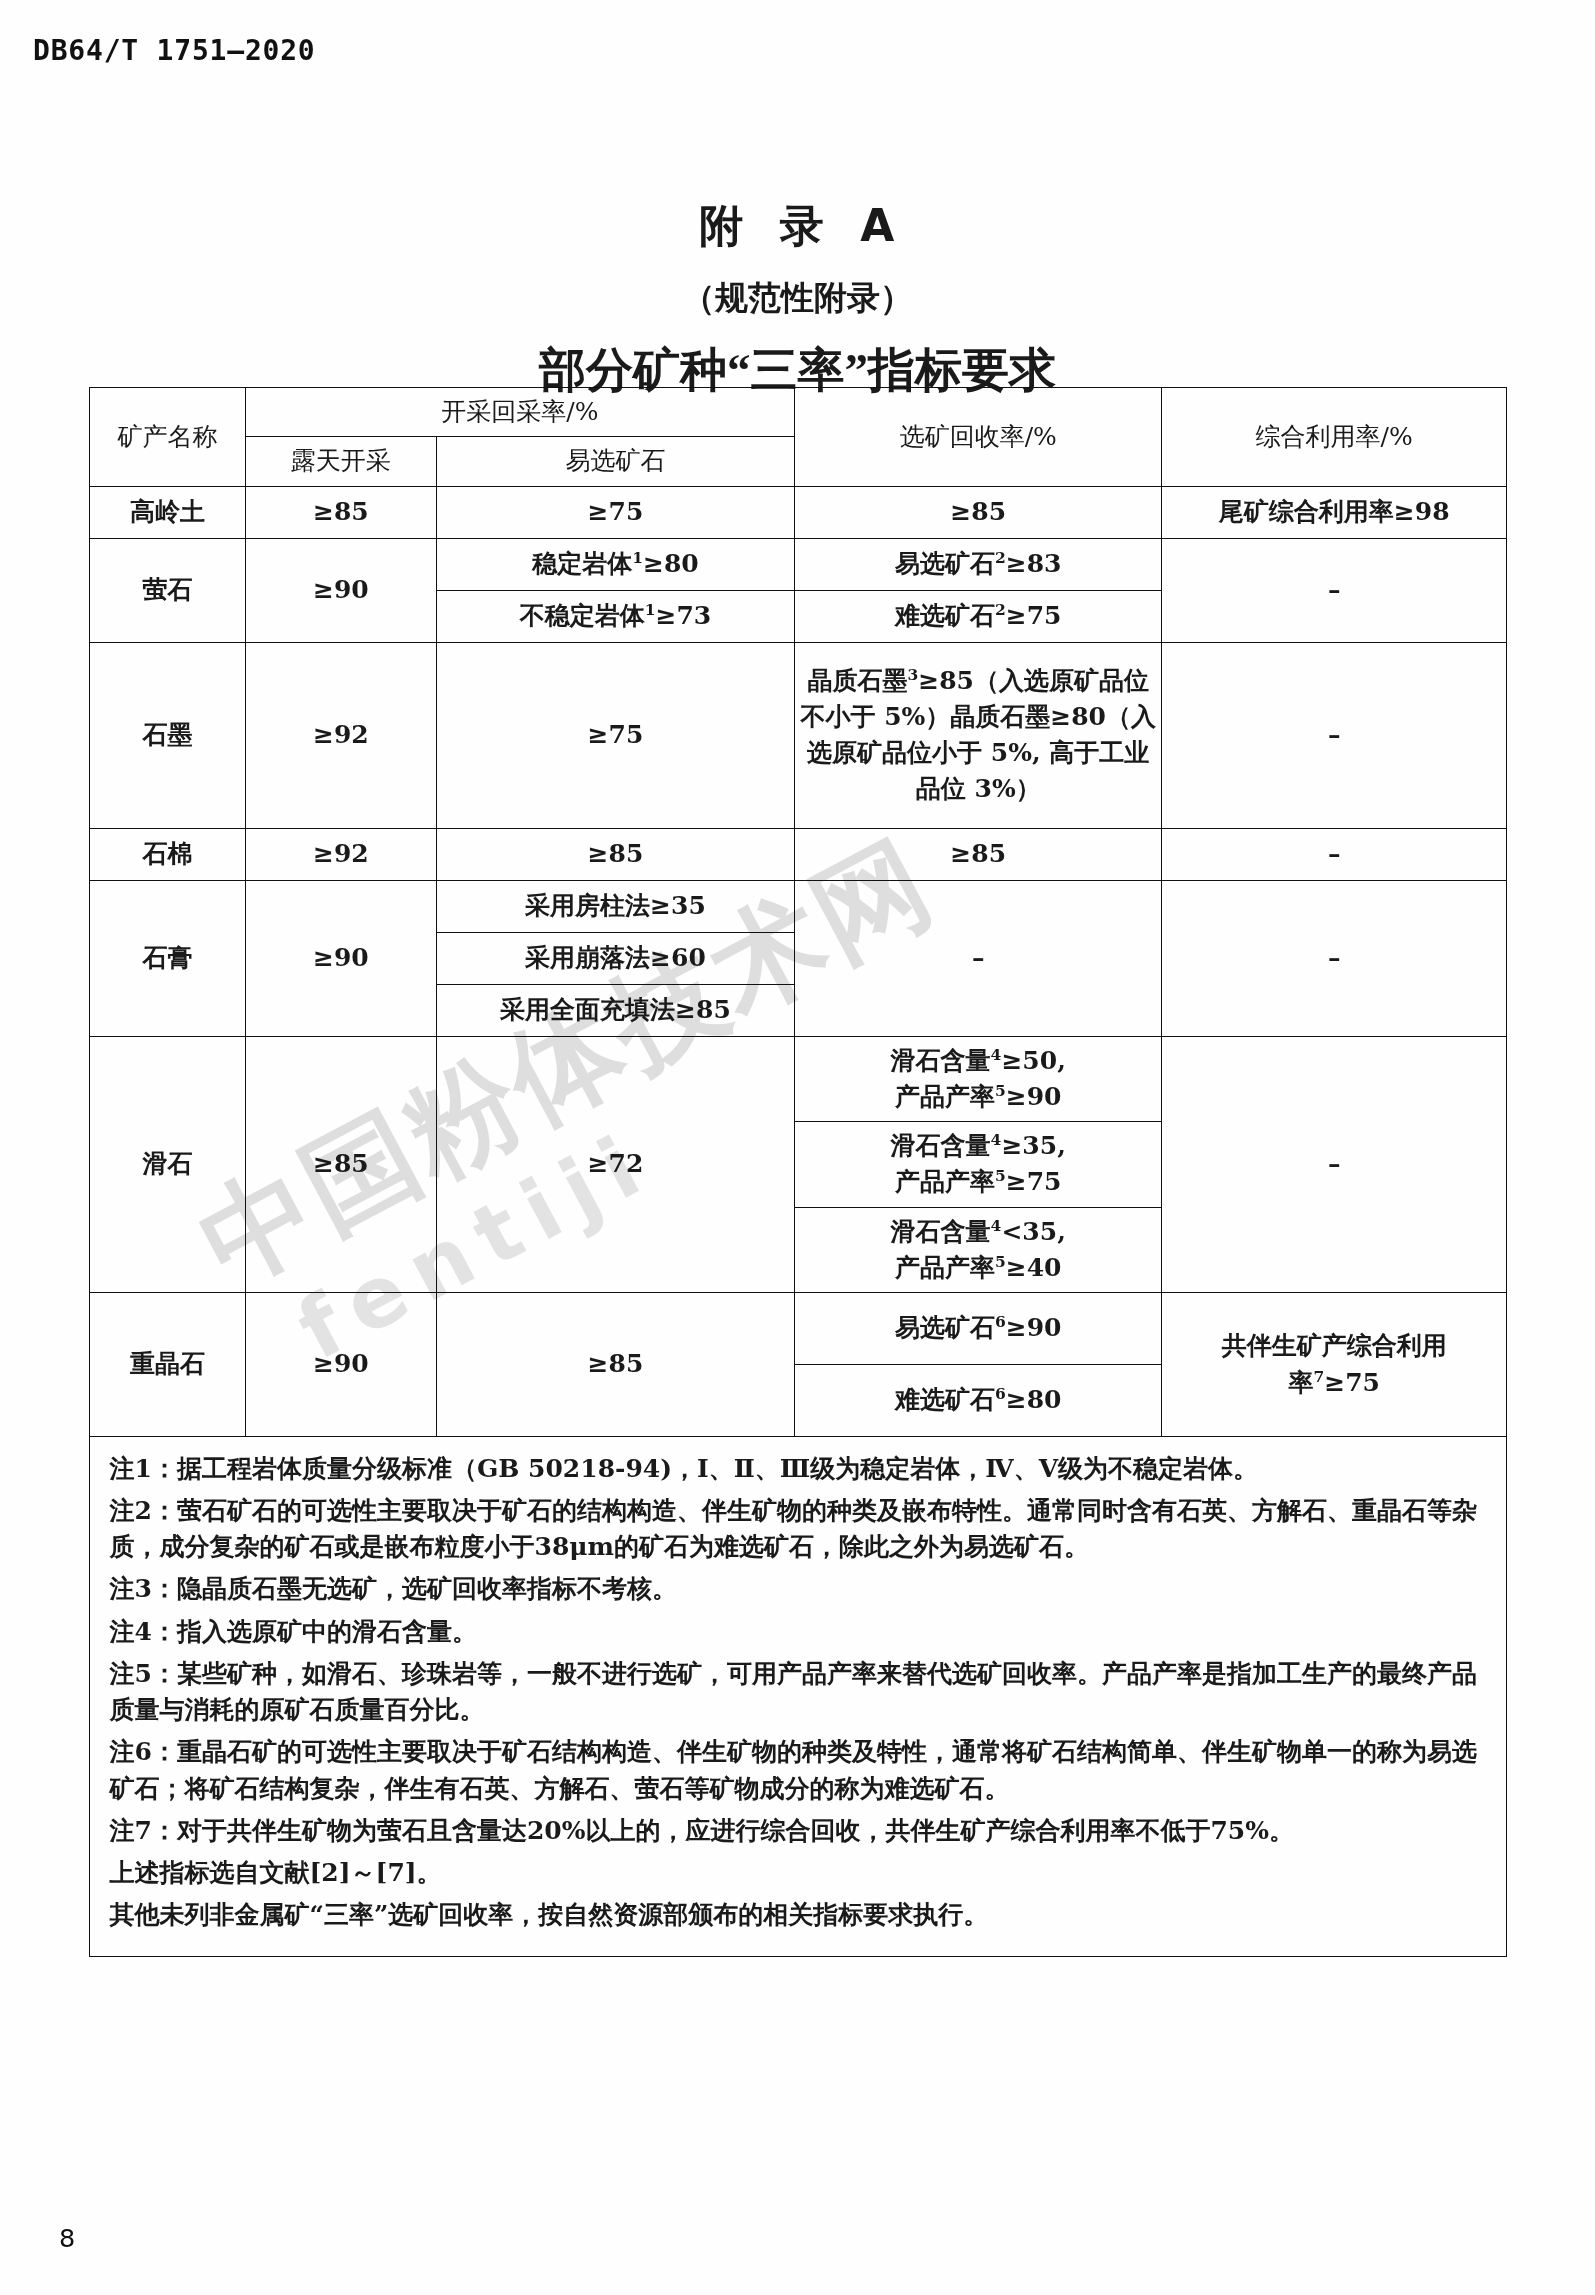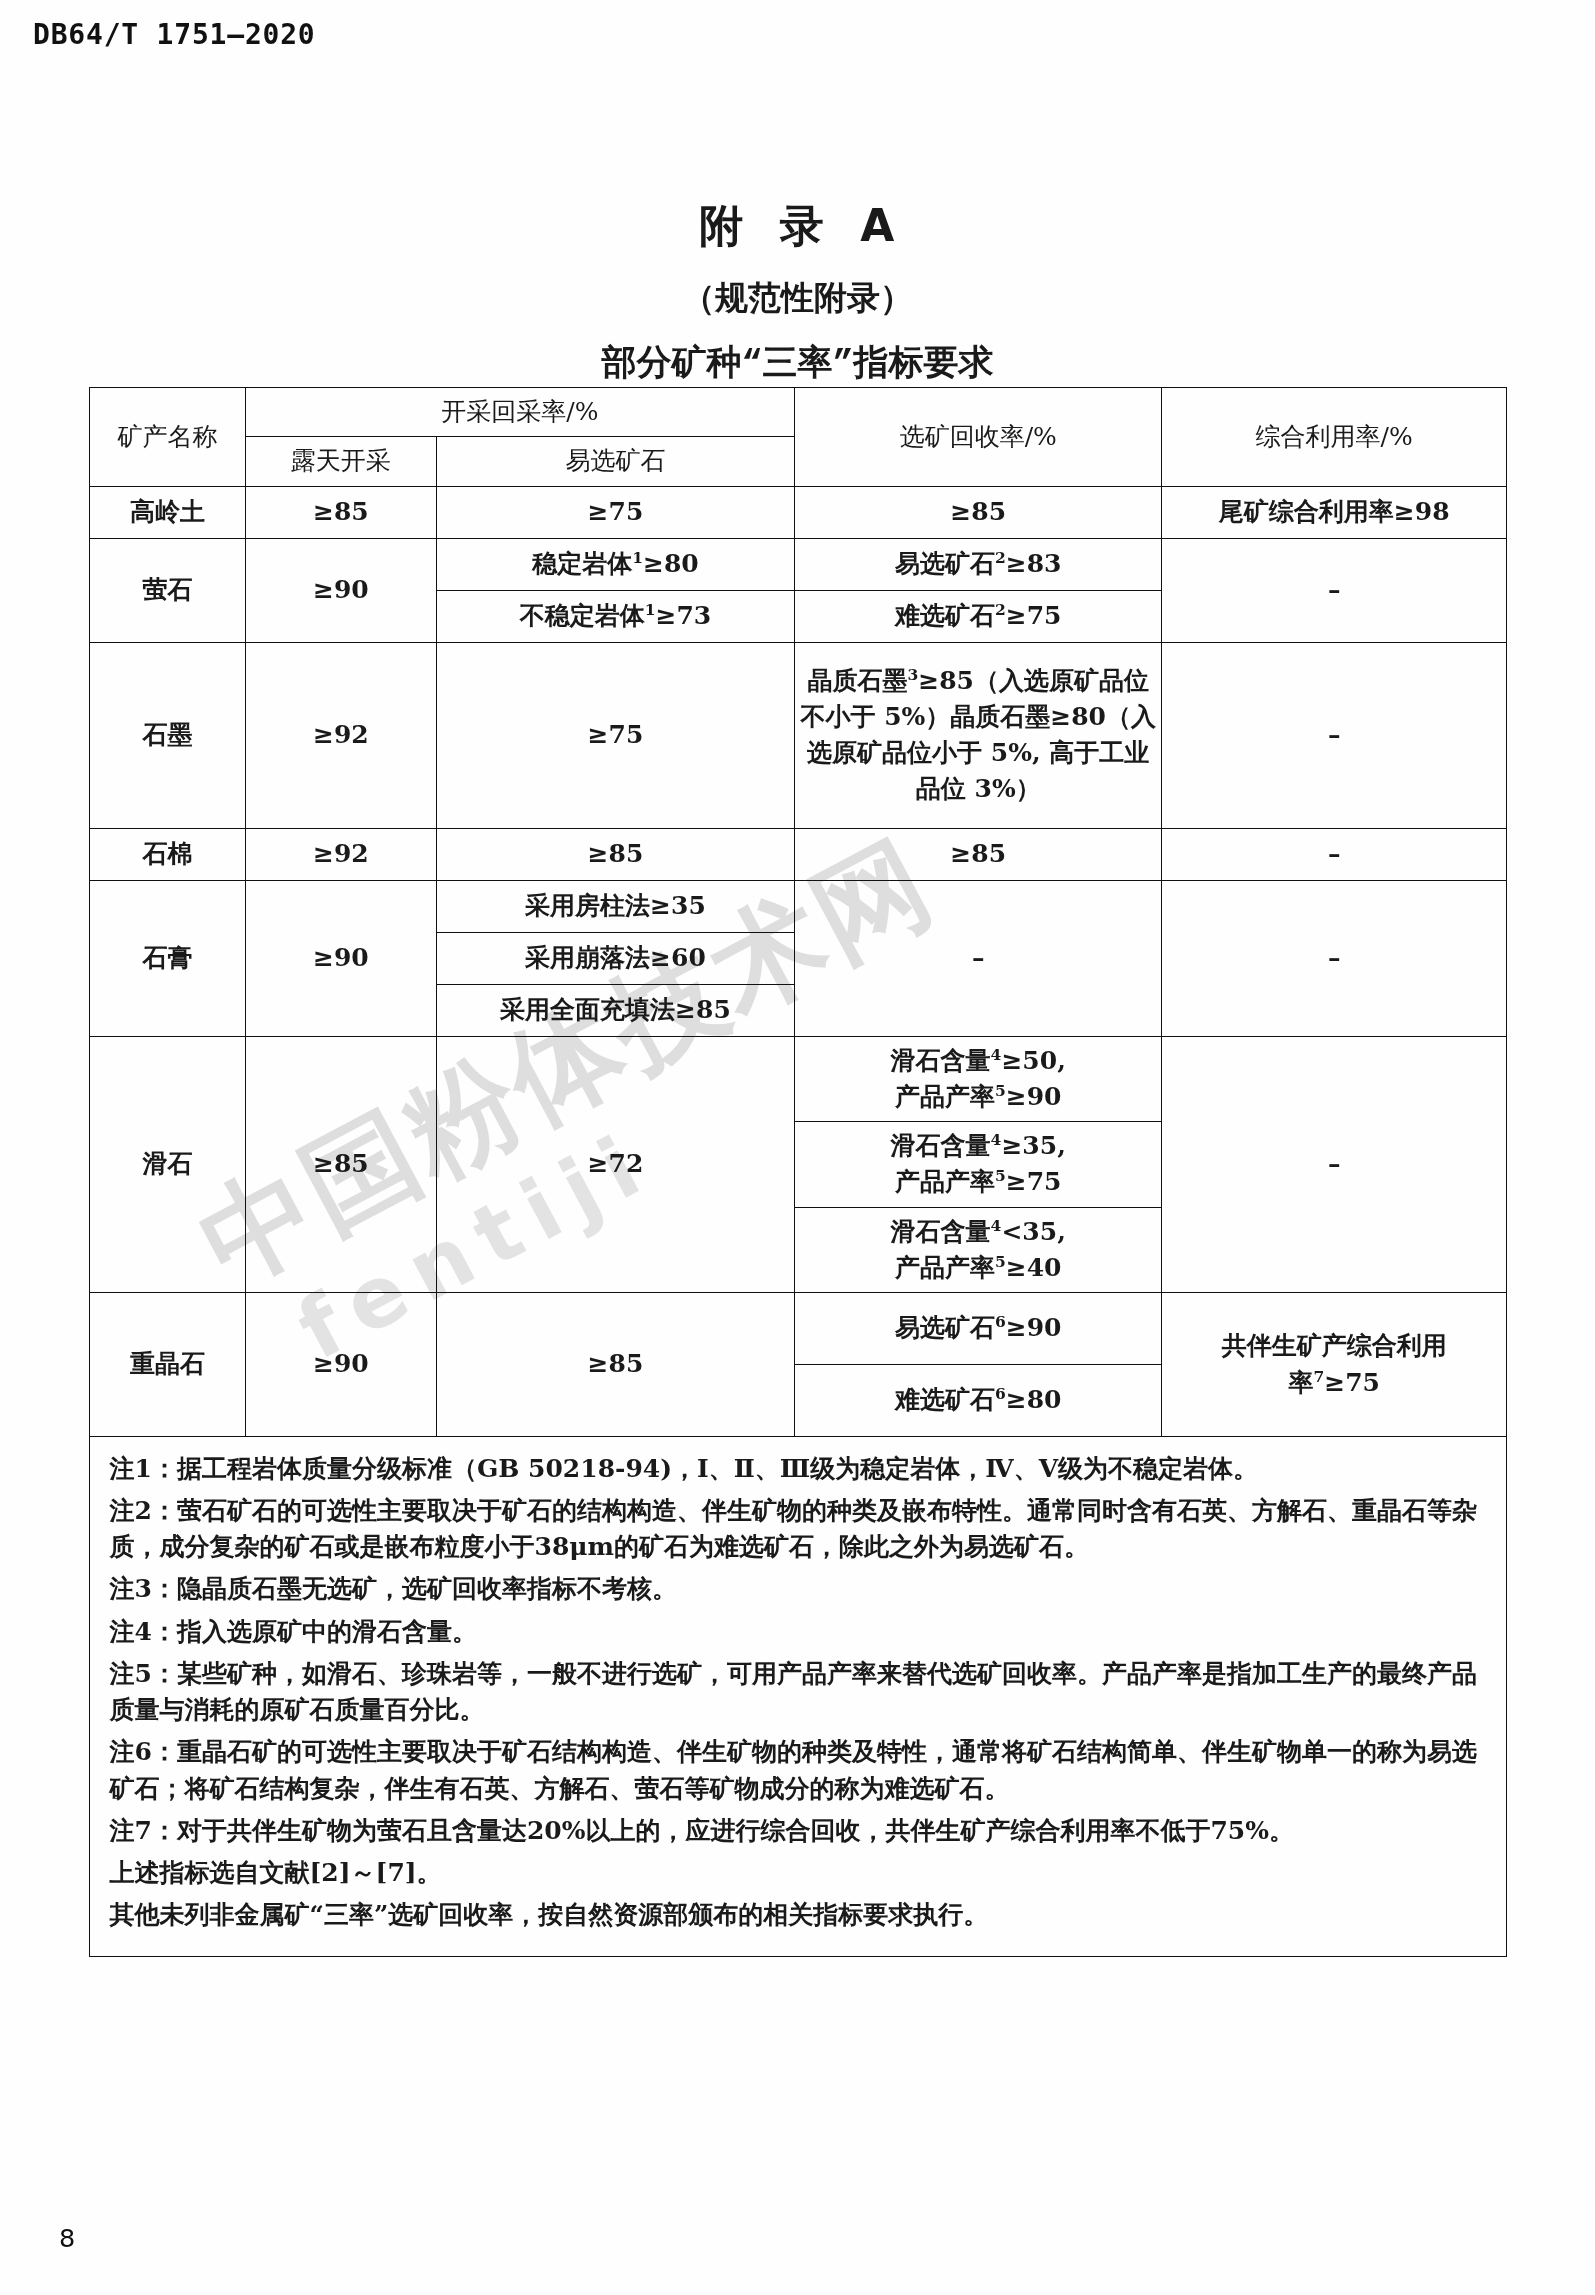--- a/index.html
+++ b/index.html
@@ -48,21 +48,21 @@
     color: rgba(150,150,150,0.26);
     letter-spacing: 15px;
     white-space: nowrap;
     margin-top: 10.5px;
     margin-left: 45px;
   }
 
   
   .doc-header {
     position: absolute;
-    top: 18px;
+    top: 34px;
     left: 33px;
     font-family: "DejaVu Sans Mono", "Liberation Mono", monospace;
     font-size: 28px;
     font-weight: 700;
     letter-spacing: 0.8px;
     color: #111;
     z-index: 10;
   }
 
   
@@ -82,24 +82,24 @@
     font-family: "DejaVu Sans", "Liberation Sans", sans-serif;
   }
   .title-appendix .gap { display: inline-block; width: 35px; }
   .title-normative {
     font-size: 33px;
     font-weight: 700;
     margin: 0 0 18px 0;
     font-family: Liberation Serif, serif;
   }
   .title-main {
-    font-size: 35px;
+    font-size: 47px;
     font-weight: 700;
     margin: 15px;
-    font-family: Liberation Mono, monospace;
+    font-family: Liberation Serif, serif;
   }
 
   
   .tbl-wrap {
     position: absolute;
     top: 387px;
     left: 89px;
     width: 1418px;
     z-index: 10;
   }

